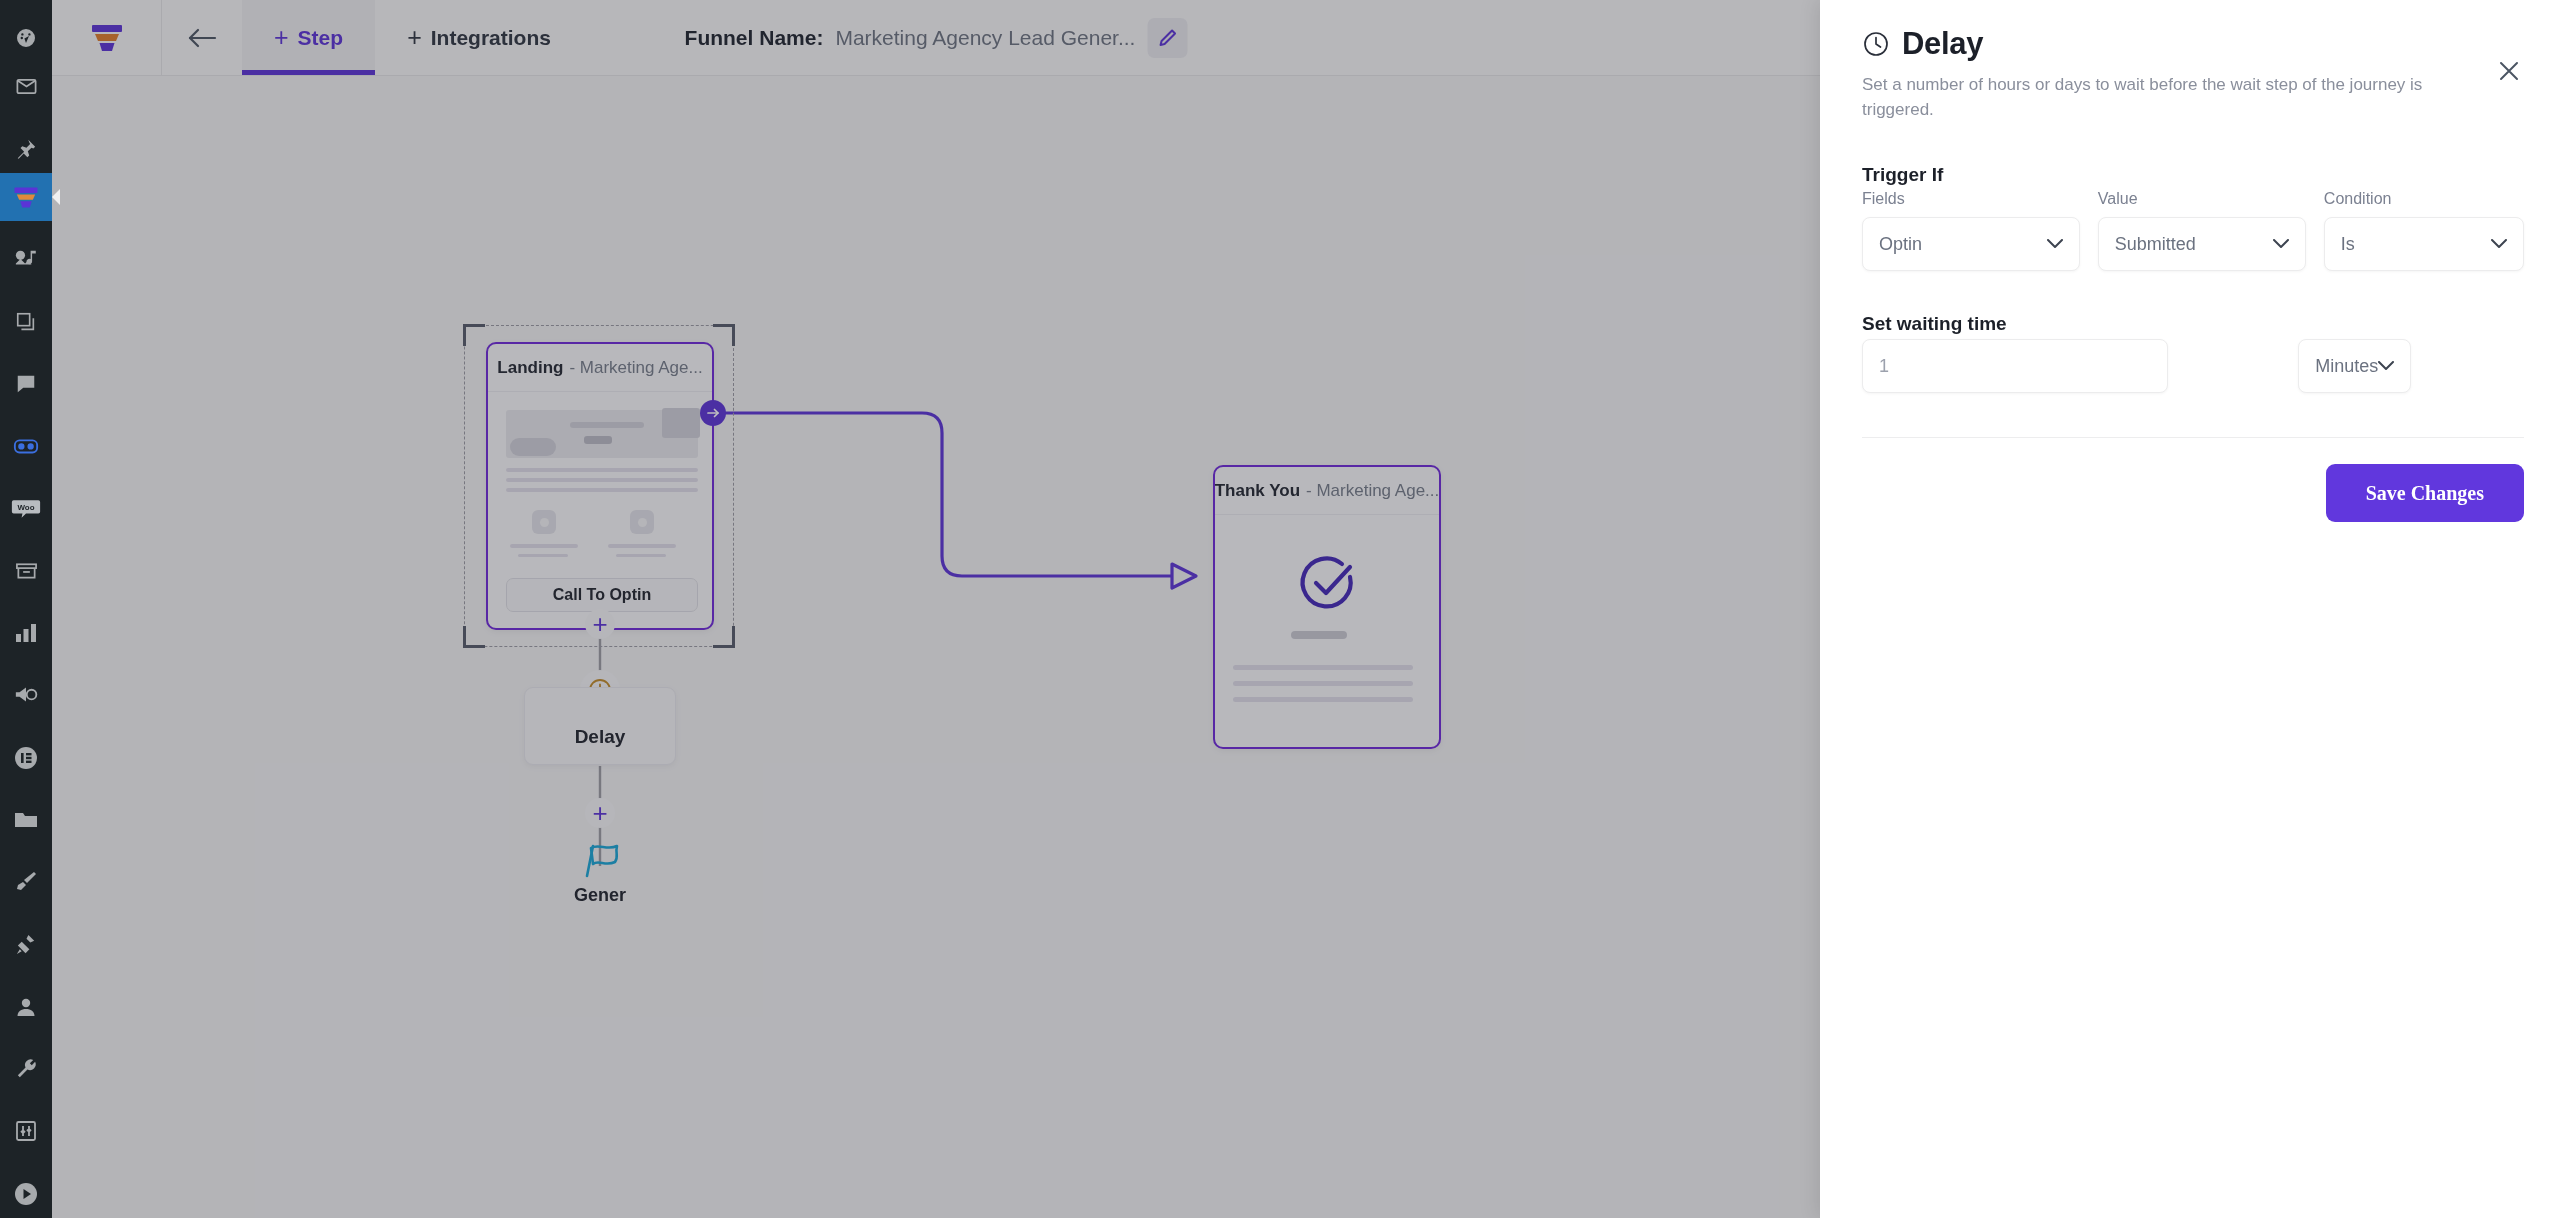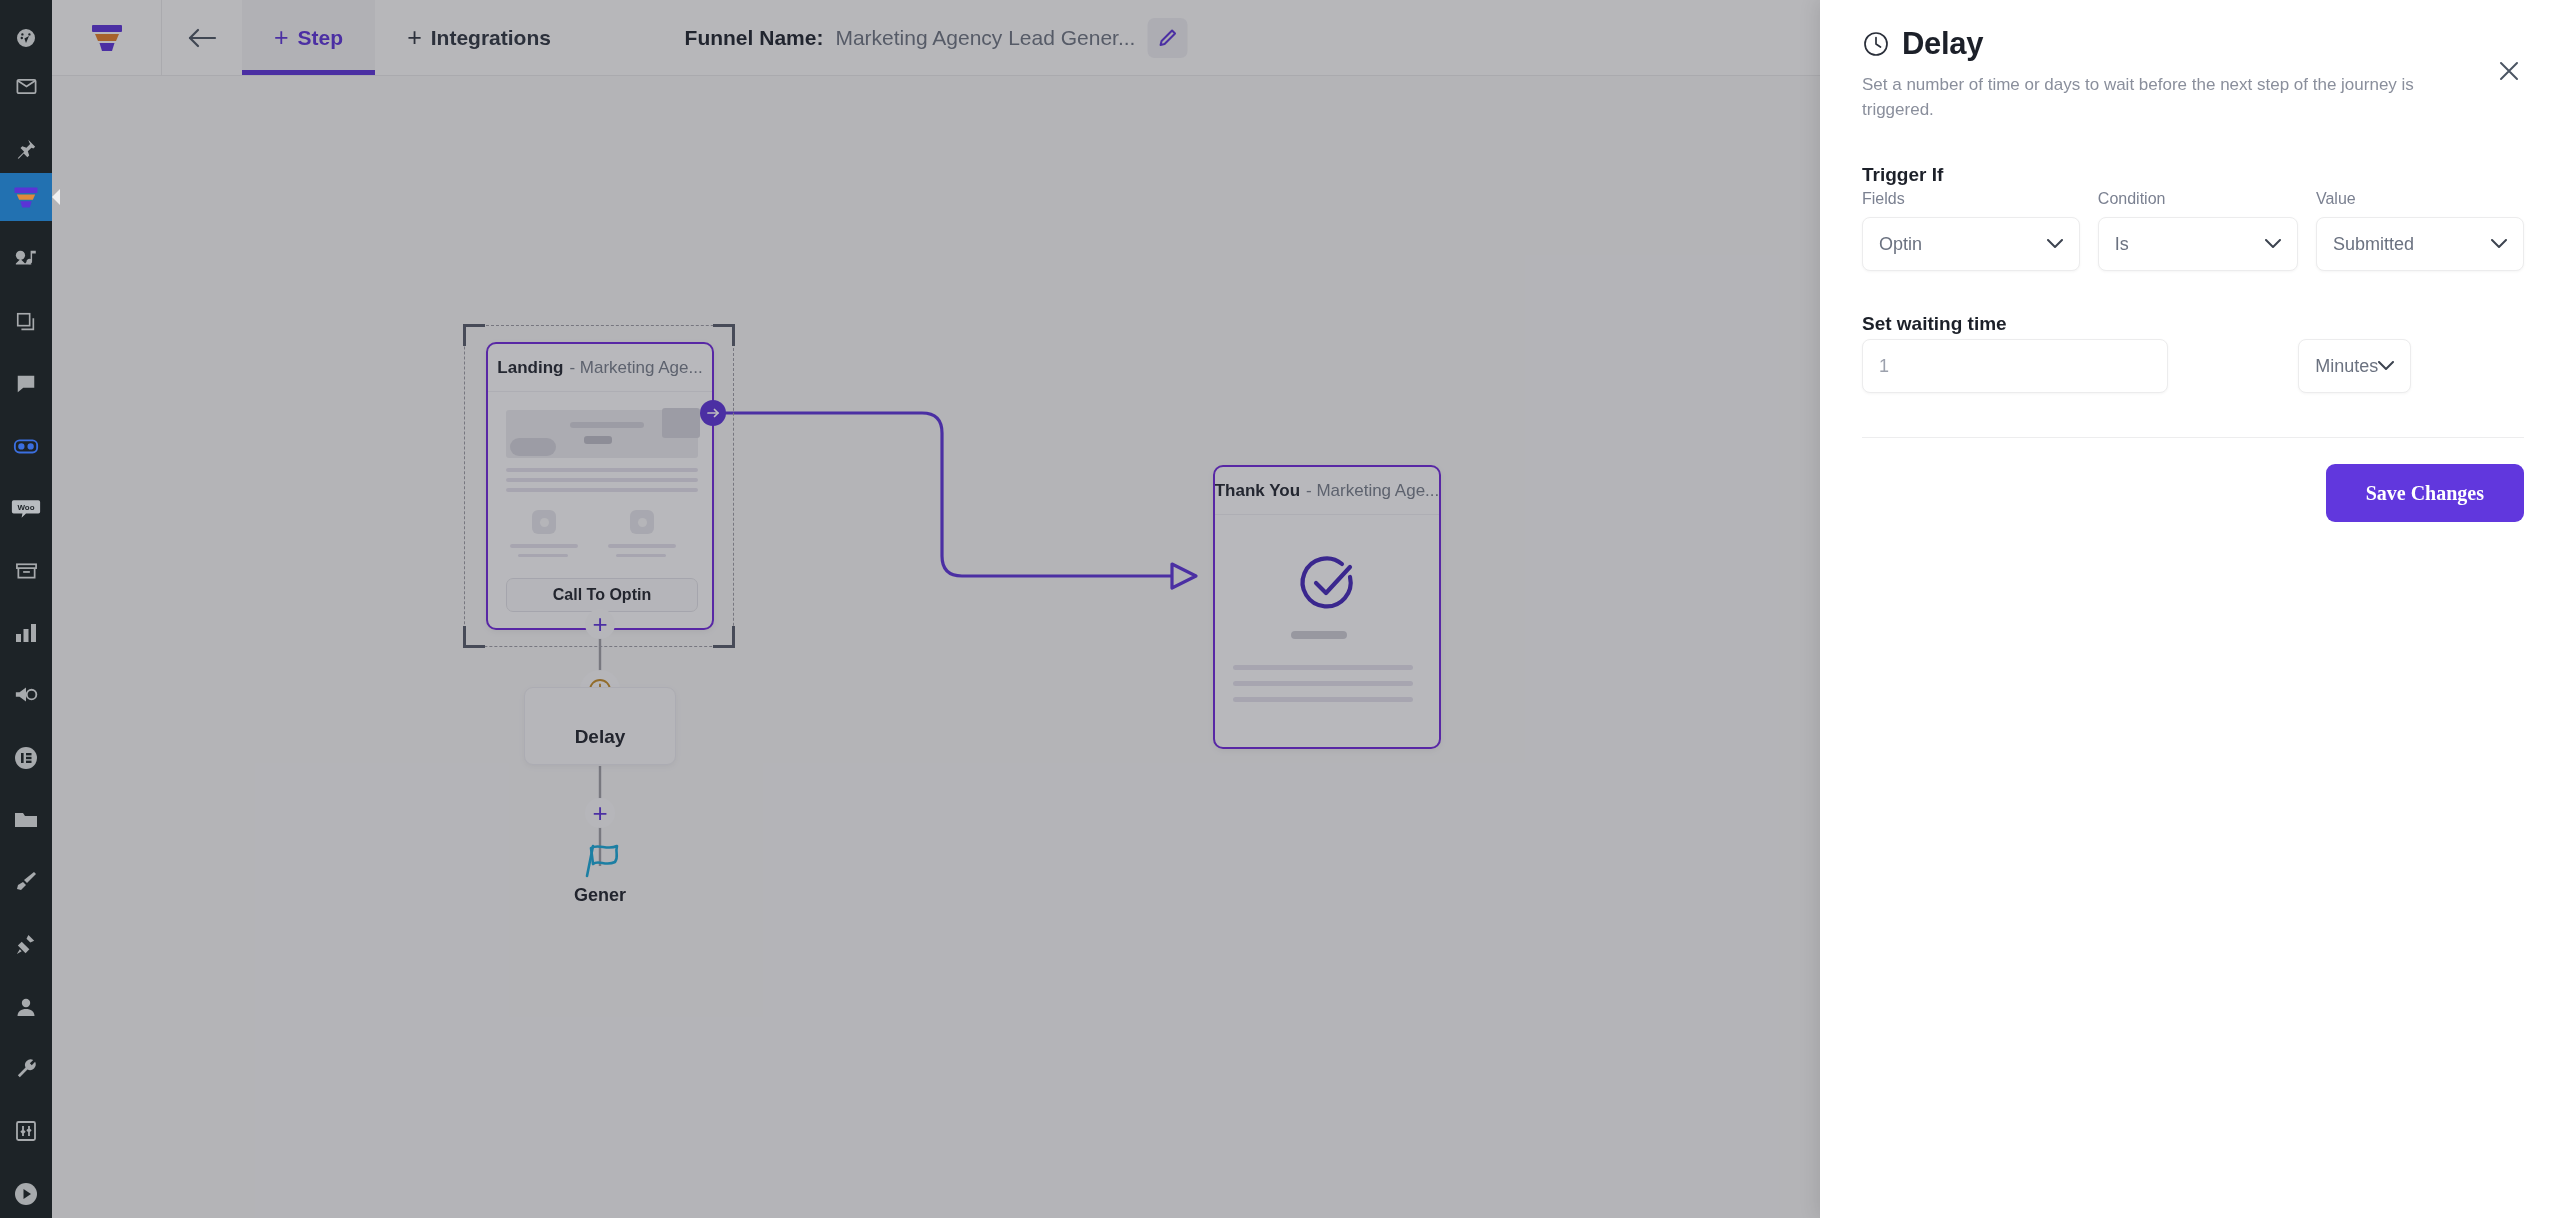--- a/index.html
+++ b/index.html
@@ -556,21 +556,21 @@
     <div class="panel-head">
       <div class="panel-title-row">
         <span style="display:flex;">
           <svg width="28" height="28" viewBox="0 0 28 28" fill="none" stroke="#2a2f3a" stroke-width="1.7" stroke-linecap="round" stroke-linejoin="round">
             <circle cx="14" cy="14" r="11"></circle>
               <path d="M14 7.5V14l4.5 3"></path>
           </svg>
         </span>
         <span class="panel-title">Delay</span>
       </div>
-      <div class="panel-desc">Set a number of time or days to wait before the next step of the journey is triggered.</div>
+      <div class="panel-desc">Set a number of hours or days to wait before the wait step of the journey is triggered.</div>
       <div class="panel-close">
         <svg width="30" height="30" viewBox="0 0 30 30" fill="none" stroke="currentColor" stroke-width="2" stroke-linecap="round">
           <path d="M7 7l16 16M23 7L7 23"></path>
         </svg>
       </div>
     </div>
 
     <div class="sect-title">Trigger If</div>
 
     <div class="field-row">
@@ -578,42 +578,42 @@
         <span class="field-label">Fields</span>
         <div class="sel-box">
           <span>Optin</span>
           <span class="chev">
             <svg width="16" height="10" viewBox="0 0 16 10" fill="none" stroke="currentColor" stroke-width="2" stroke-linecap="round" stroke-linejoin="round">
                 <path d="M1 1l7 7 7-7"></path>
               </svg>
           </span>
         </div>
       </div>
+      <div class="field" style="width:212px;">
+        <span class="field-label">Value</span>
+        <div class="sel-box">
+          <span>Submitted</span>
+          <span class="chev">
+            <svg width="16" height="10" viewBox="0 0 16 10" fill="none" stroke="currentColor" stroke-width="2" stroke-linecap="round" stroke-linejoin="round">
+                <path d="M1 1l7 7 7-7"></path>
+              </svg>
+          </span>
+        </div>
+      </div>
       <div class="field" style="width:204px;">
         <span class="field-label">Condition</span>
         <div class="sel-box">
           <span>Is</span>
           <span class="chev">
             <svg width="16" height="10" viewBox="0 0 16 10" fill="none" stroke="currentColor" stroke-width="2" stroke-linecap="round" stroke-linejoin="round">
                 <path d="M1 1l7 7 7-7"></path>
               </svg>
           </span>
         </div>
       </div>
-      <div class="field" style="width:212px;">
-        <span class="field-label">Value</span>
-        <div class="sel-box">
-          <span>Submitted</span>
-          <span class="chev">
-            <svg width="16" height="10" viewBox="0 0 16 10" fill="none" stroke="currentColor" stroke-width="2" stroke-linecap="round" stroke-linejoin="round">
-                <path d="M1 1l7 7 7-7"></path>
-              </svg>
-          </span>
-        </div>
-      </div>
     </div>
 
     <div class="sect-title">Set waiting time</div>
 
     <div class="field-row">
       <div class="field" style="width:318px;">
         <div class="txt-box">
           <span>1</span>
         </div>
       </div>

